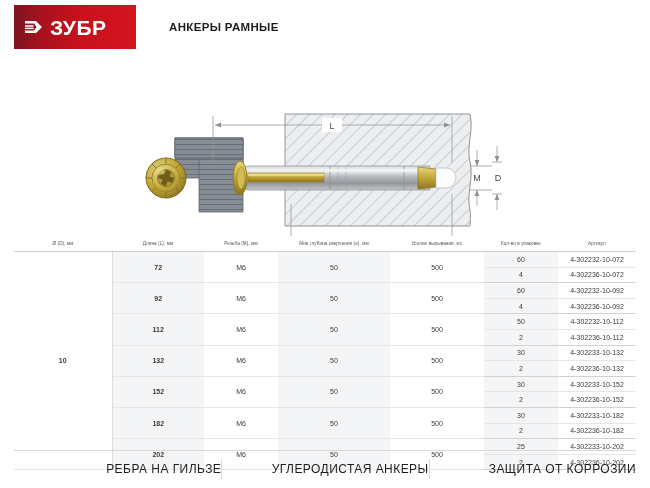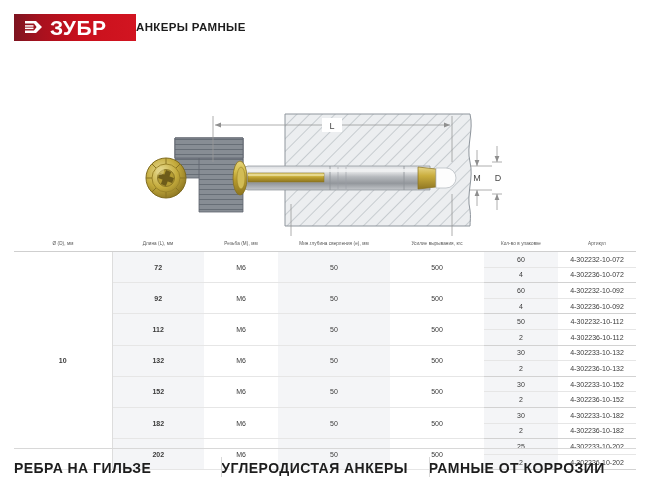--- a/index.html
+++ b/index.html
@@ -19,38 +19,39 @@
   
   .header {
     height: 54px;
     display: flex;
     align-items: center;
     padding-left: 14px;
     box-sizing: border-box;
   }
   .logo {
     width: 122px;
-    height: 27px;
+    height: 44px;
     background: linear-gradient(90deg, #7d1420 0%, #a8111e 22%, #c9101c 55%, #d21521 100%);
     display: flex;
     align-items: center;
     gap: 5px;
     padding-left: 9px;
     box-sizing: border-box;
   }
   .logo-mark { flex: 0 0 auto; display:block; }
   .logo-word {
     color: #ffffff;
     font-size: 21px;
     font-weight: 700;
     letter-spacing: 0.5px;
     line-height: 1;
     font-family: "Liberation Sans", sans-serif;
   }
   .header-title {
+    margin-left: 33px;
     font-size: 11.5px;
     font-weight: 700;
     letter-spacing: 0.35px;
     color: #1d1d1d;
   }
 
   
   .diagram {
     position: relative;
     width: 650px;
@@ -109,23 +110,23 @@
     position: absolute;
     left: 14px;
     right: 14px;
     bottom: 12px;
     border-top: 1px solid #d8d8d8;
     padding-top: 11px;
     display: flex;
   }
   .footer-cell {
     flex: 1;
-    text-align: left;
-    font-size: 14px;
-    font-weight: 700;
+    text-align: right;
+    font-size: 12px;
+    font-weight: 400;
     letter-spacing: 0.45px;
     color: #1d1d1d;
     position: relative;
   }
   .footer-cell + .footer-cell::before {
     content: "";
     position: absolute;
     left: 0; top: -3px;
     width: 1px; height: 20px;
     background: #d8d8d8;
@@ -397,14 +398,14 @@
           <td class="shade">2</td>
           <td class="art">4-302236-10-202</td>
         </tr>
       </tbody>
   </table>
 </div>
 
 <div class="footer">
   <div class="footer-cell">РЕБРА НА ГИЛЬЗЕ</div>
   <div class="footer-cell">УГЛЕРОДИСТАЯ АНКЕРЫ</div>
-  <div class="footer-cell">РАМНЫЕ ОТ КОРРОЗИИ</div>
+  <div class="footer-cell">ЗАЩИТА ОТ КОРРОЗИИ</div>
 </div>
 
 </body></html>

